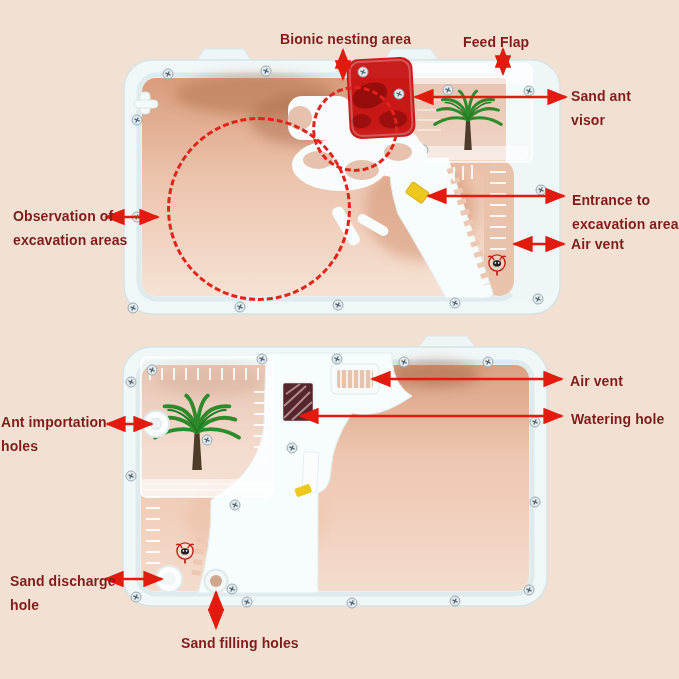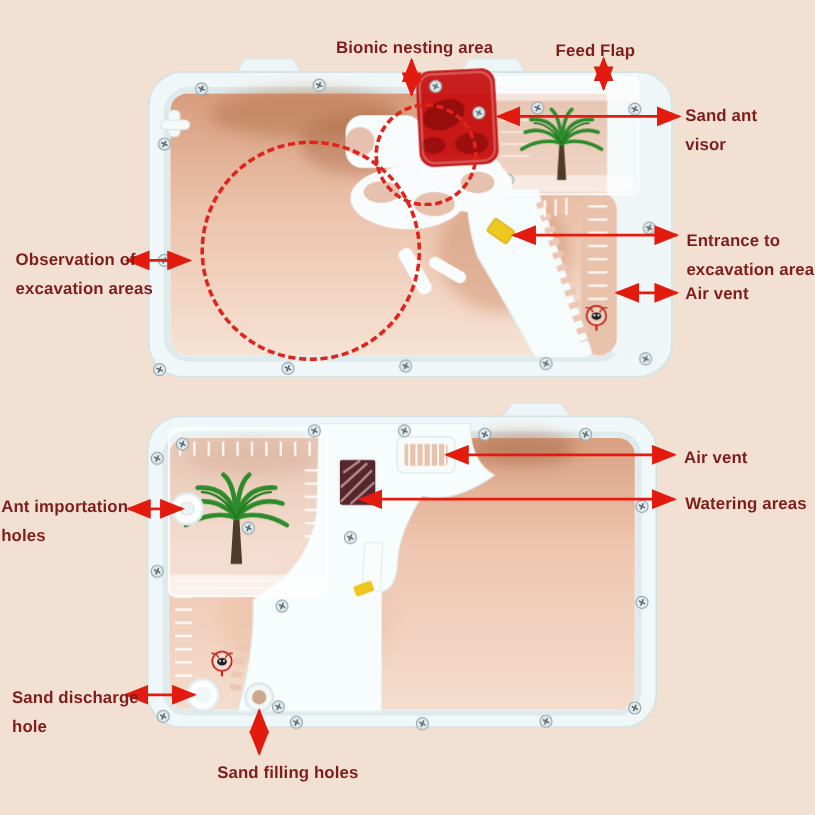--- a/index.html
+++ b/index.html
@@ -304,20 +304,20 @@
   <div class="label" style="left:280px;top:27px;">Bionic nesting area</div>
   <div class="label" style="left:463px;top:30px;">Feed Flap</div>
   <div class="label" style="left:571px;top:84px;">Sand ant
 visor</div>
   <div class="label" style="left:13px;top:204px;">Observation of
 excavation areas</div>
   <div class="label" style="left:572px;top:188px;">Entrance to
 excavation area</div>
   <div class="label" style="left:571px;top:232px;">Air vent</div>
   <div class="label" style="left:570px;top:369px;">Air vent</div>
-  <div class="label" style="left:571px;top:407px;">Watering areas</div>
+  <div class="label" style="left:571px;top:407px;">Watering hole</div>
   <div class="label" style="left:1px;top:410px;">Ant importation
 holes</div>
   <div class="label" style="left:10px;top:569px;">Sand discharge
 hole</div>
   <div class="label" style="left:181px;top:631px;">Sand filling holes</div>
 
 </div>
 
 </body></html>

